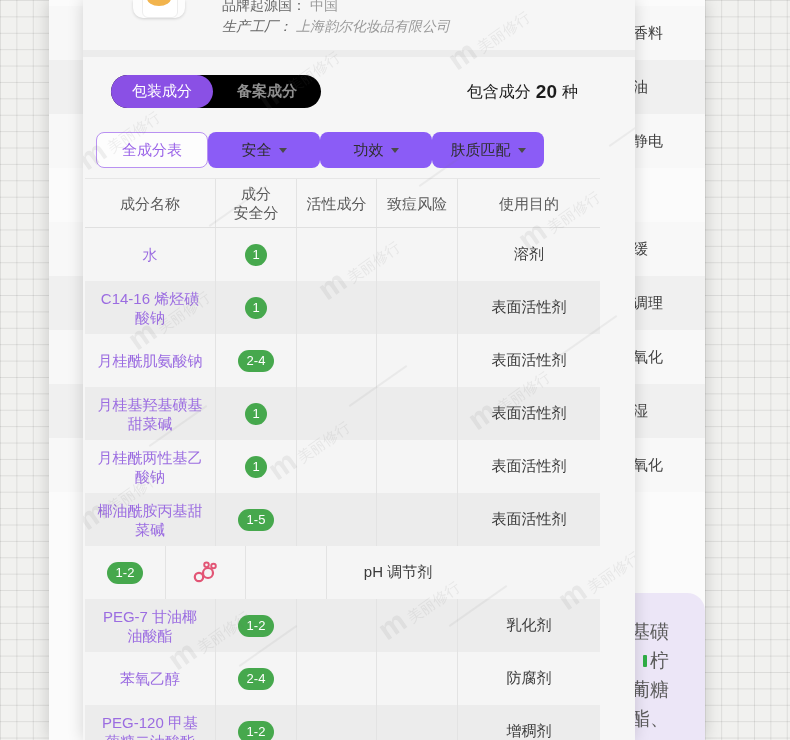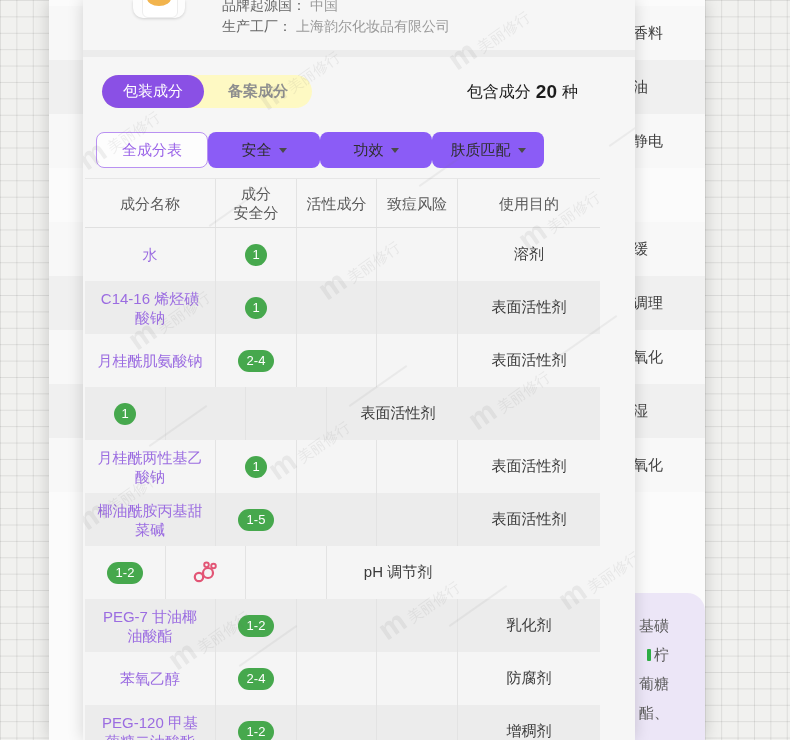--- a/index.html
+++ b/index.html
@@ -17,48 +17,48 @@
   .bg-panel{position:absolute;left:49px;top:0;width:656px;height:740px;
     background:#fbfbfb;box-shadow:0 0 16px rgba(0,0,0,.18);}
   .bg-rows{position:absolute;left:0;top:6px;width:100%;}
   .bg-row{height:54px;display:flex;align-items:center;padding-left:584px;
     font-size:15px;color:#3f3f3f;box-sizing:border-box;}
   .bg-row-a{background:#f8f8f8;}
   .bg-row-b{background:#f0f0f0;}
   .bg-row-empty{background:#fbfbfb;}
   .purple-box{position:absolute;left:561px;top:593px;width:95px;height:147px;
     background:#ece6f7;border-radius:0 18px 0 0;}
-  .pb-lines{position:absolute;top:18px;right:36px;text-align:right;
-    font-size:15px;line-height:29px;color:#5c5c5c;}
+  .pb-lines{position:absolute;top:24px;right:36px;text-align:right;
+    font-size:19px;line-height:29px;color:#5c5c5c;}
   .pb-line{display:flex;justify-content:flex-end;align-items:center;height:29px;}
   .green-bar{display:inline-block;width:4px;height:12px;background:#2fae46;
     border-radius:1px;margin-right:3px;}
 
   
   .fg-panel{position:absolute;left:83px;top:0;width:552px;height:740px;
     background:#f6f6f6;box-shadow:0 0 15px rgba(0,0,0,.16);overflow:hidden;}
 
   .thumb{position:absolute;left:50px;top:0;width:52px;height:18px;
     border-radius:0 0 10px 10px;background:#fdfdfd;
     box-shadow:0 1px 3px rgba(0,0,0,.15);overflow:hidden;}
   .thumb-bottle{position:absolute;left:9px;top:-8px;width:34px;height:24px;
     background:#ffffff;border:1px solid #ededed;border-radius:6px;}
   .thumb-label{position:absolute;left:14px;top:-9px;width:24px;height:15px;
     background:#f2b44d;border-radius:50%;}
 
   .info-line{position:absolute;left:139px;font-size:14px;line-height:20px;white-space:nowrap;}
   .info-1{top:-5px;}
-  .info-2{top:16px;}
+  .info-2{top:16px;font-style:italic;}
   .info-label{color:#666;}
   .info-value{color:#999;margin-left:4px;}
 
   .divider{position:absolute;left:0;top:50px;width:100%;height:7px;background:#ececec;}
 
-  .tabs{position:absolute;left:19px;top:75px;height:33px;display:flex;
-    background:#fef9c3;border-radius:17px;}
+  .tabs{position:absolute;left:28px;top:75px;height:33px;display:flex;
+    background:#000000;border-radius:17px;}
   .tab{display:flex;align-items:center;font-size:15px;cursor:default;}
   .tab-active{background:#8a50e5;color:#ffffff;border-radius:17px;padding:0 21px;}
   .tab-inactive{color:#8f8f8f;padding:0 24px;font-weight:bold;}
 
   .count{position:absolute;right:57px;top:80px;height:24px;display:flex;
     align-items:center;font-size:16px;color:#1c1c1c;}
   .count-num{font-weight:bold;font-size:19px;margin:0 5px;}
 
   .filters{position:absolute;left:13px;top:132px;display:flex;gap:0;}
   .pill{height:36px;border-radius:8px;display:flex;align-items:center;
@@ -233,20 +233,21 @@
       <span class="badge range">2-4</span>
     </div>
     <div class="td c3">
       
     </div>
     <div class="td c4"></div>
     <div class="td purpose c5">表面活性剂</div>
   </div>
 
   <div class="trow">
+    <div class="td name c1">月桂基羟基磺基甜菜碱</div>
     <div class="td c2">
       <span class="badge single">1</span>
     </div>
     <div class="td c3">
       
     </div>
     <div class="td c4"></div>
     <div class="td purpose c5">表面活性剂</div>
   </div>
 

